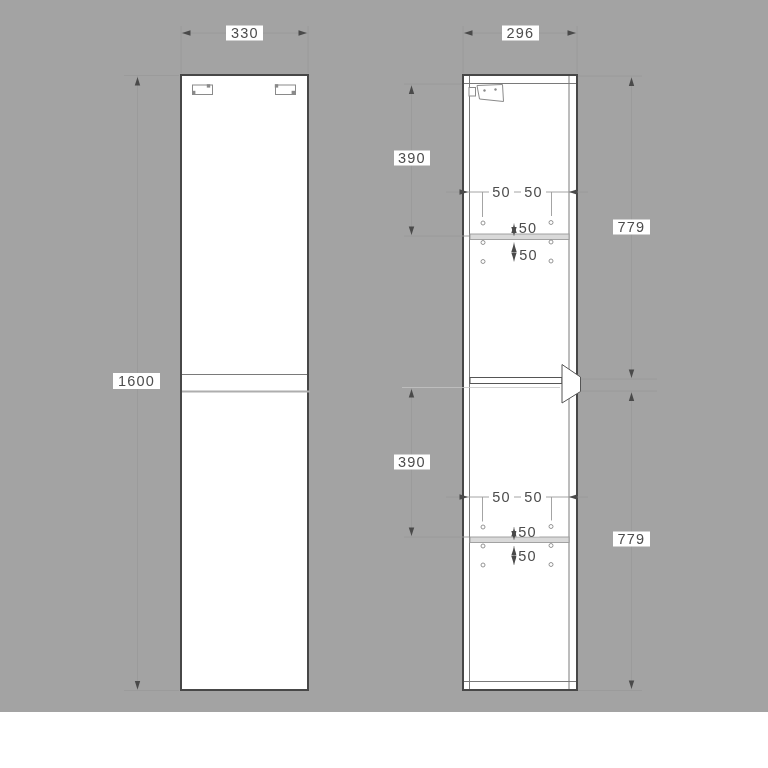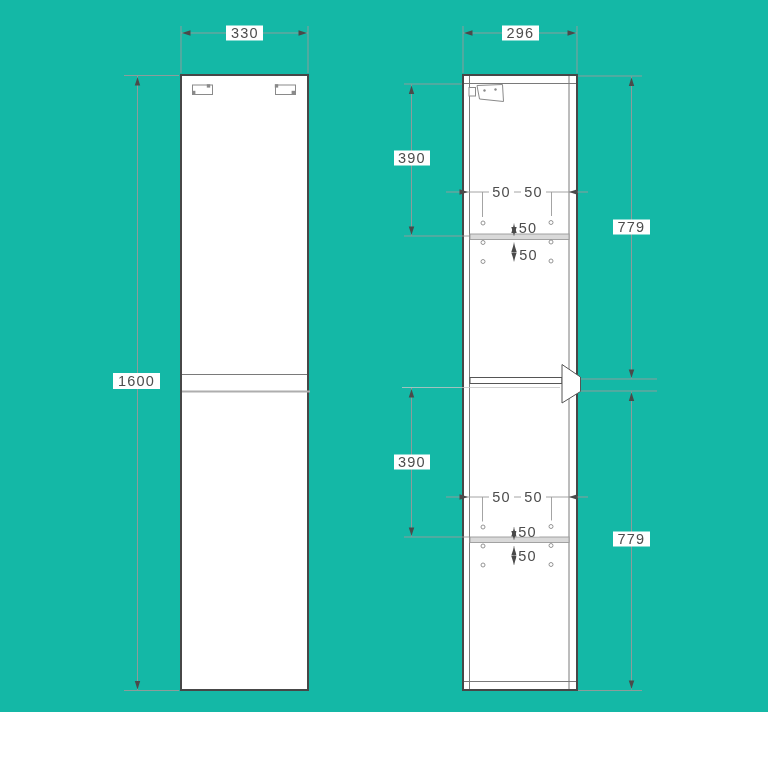--- a/index.html
+++ b/index.html
@@ -1,16 +1,16 @@
 <!DOCTYPE html>
 <html><head>
 <meta charset="utf-8">
 <style>
   html,body{margin:0;padding:0;background:#ffffff;}
-  .canvas{position:relative;width:768px;height:712px;background:#14b8a6;overflow:hidden;}
+  .canvas{position:relative;width:768px;height:712px;background:#a3a3a3;overflow:hidden;}
   svg{position:absolute;left:0;top:0;}
   .dim-text{
     font-family:"Liberation Sans", sans-serif;
     font-size:14.5px;
     fill:#4d4d4d;
     letter-spacing:1.2px;
     text-anchor:middle;
   }
   .outline{fill:#ffffff;stroke:#474747;stroke-width:2;}
   .inner{stroke:#7a7a7a;stroke-width:1;fill:none;}

